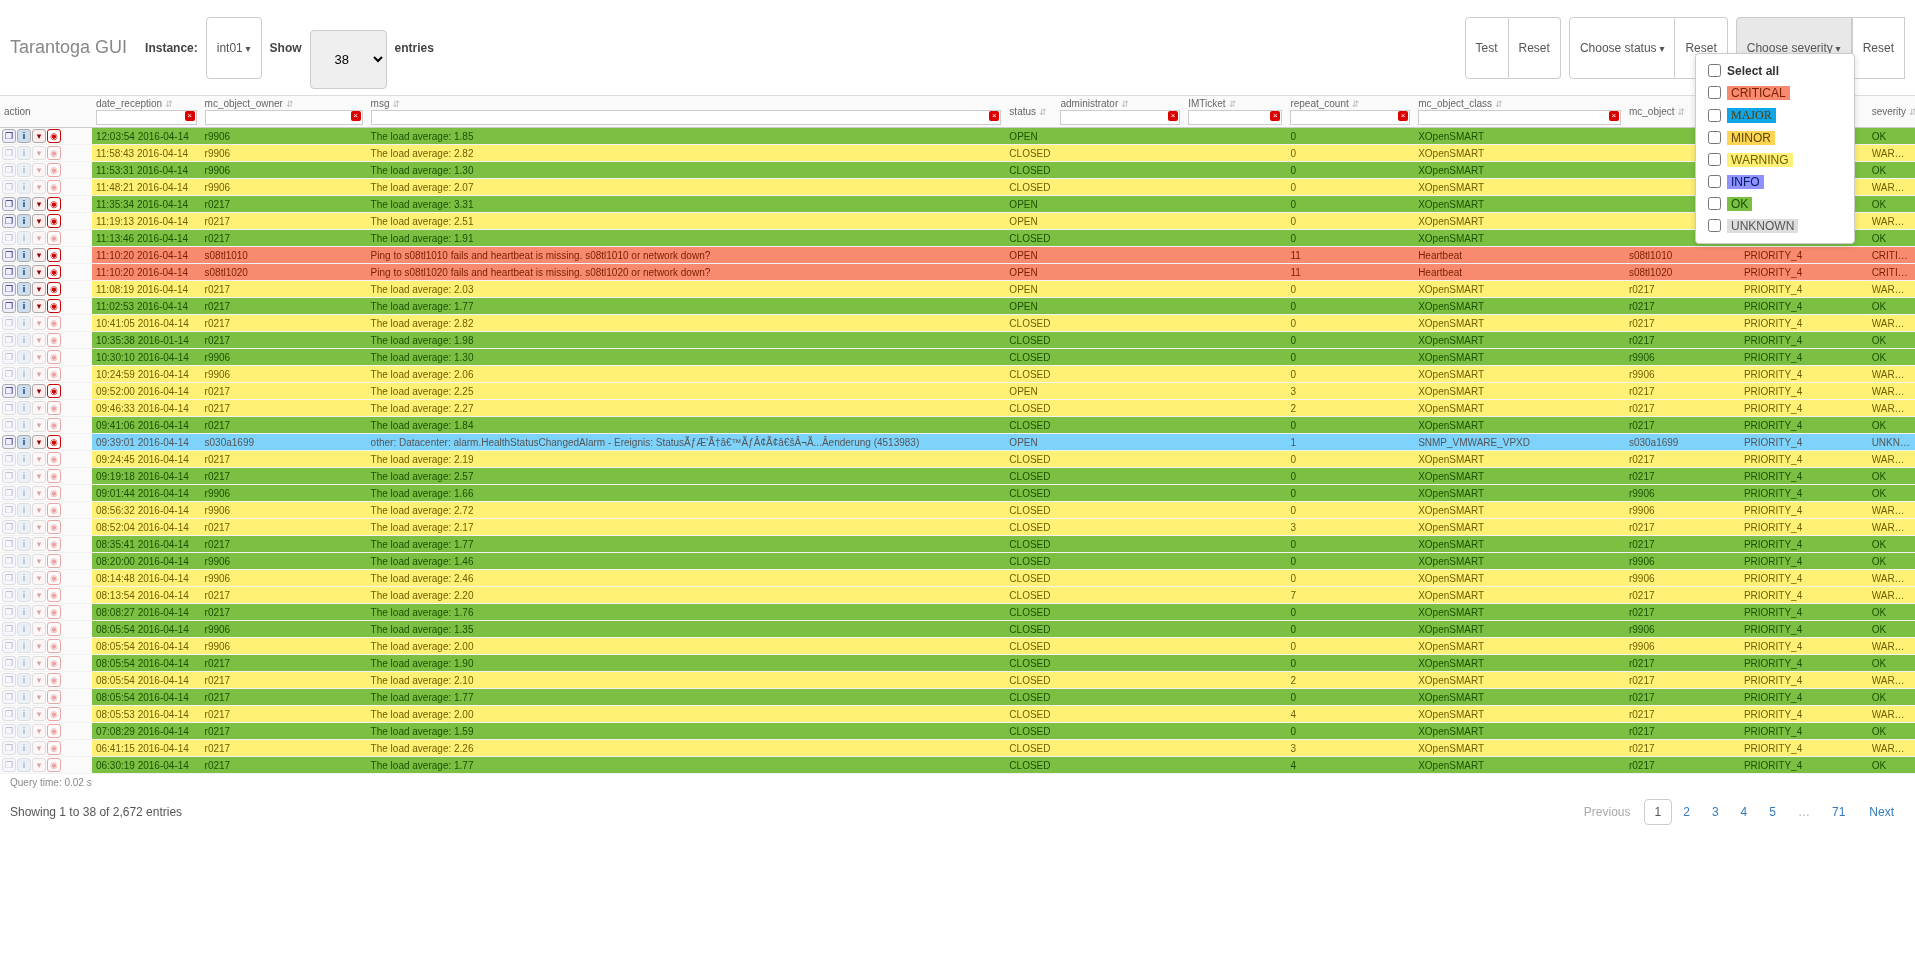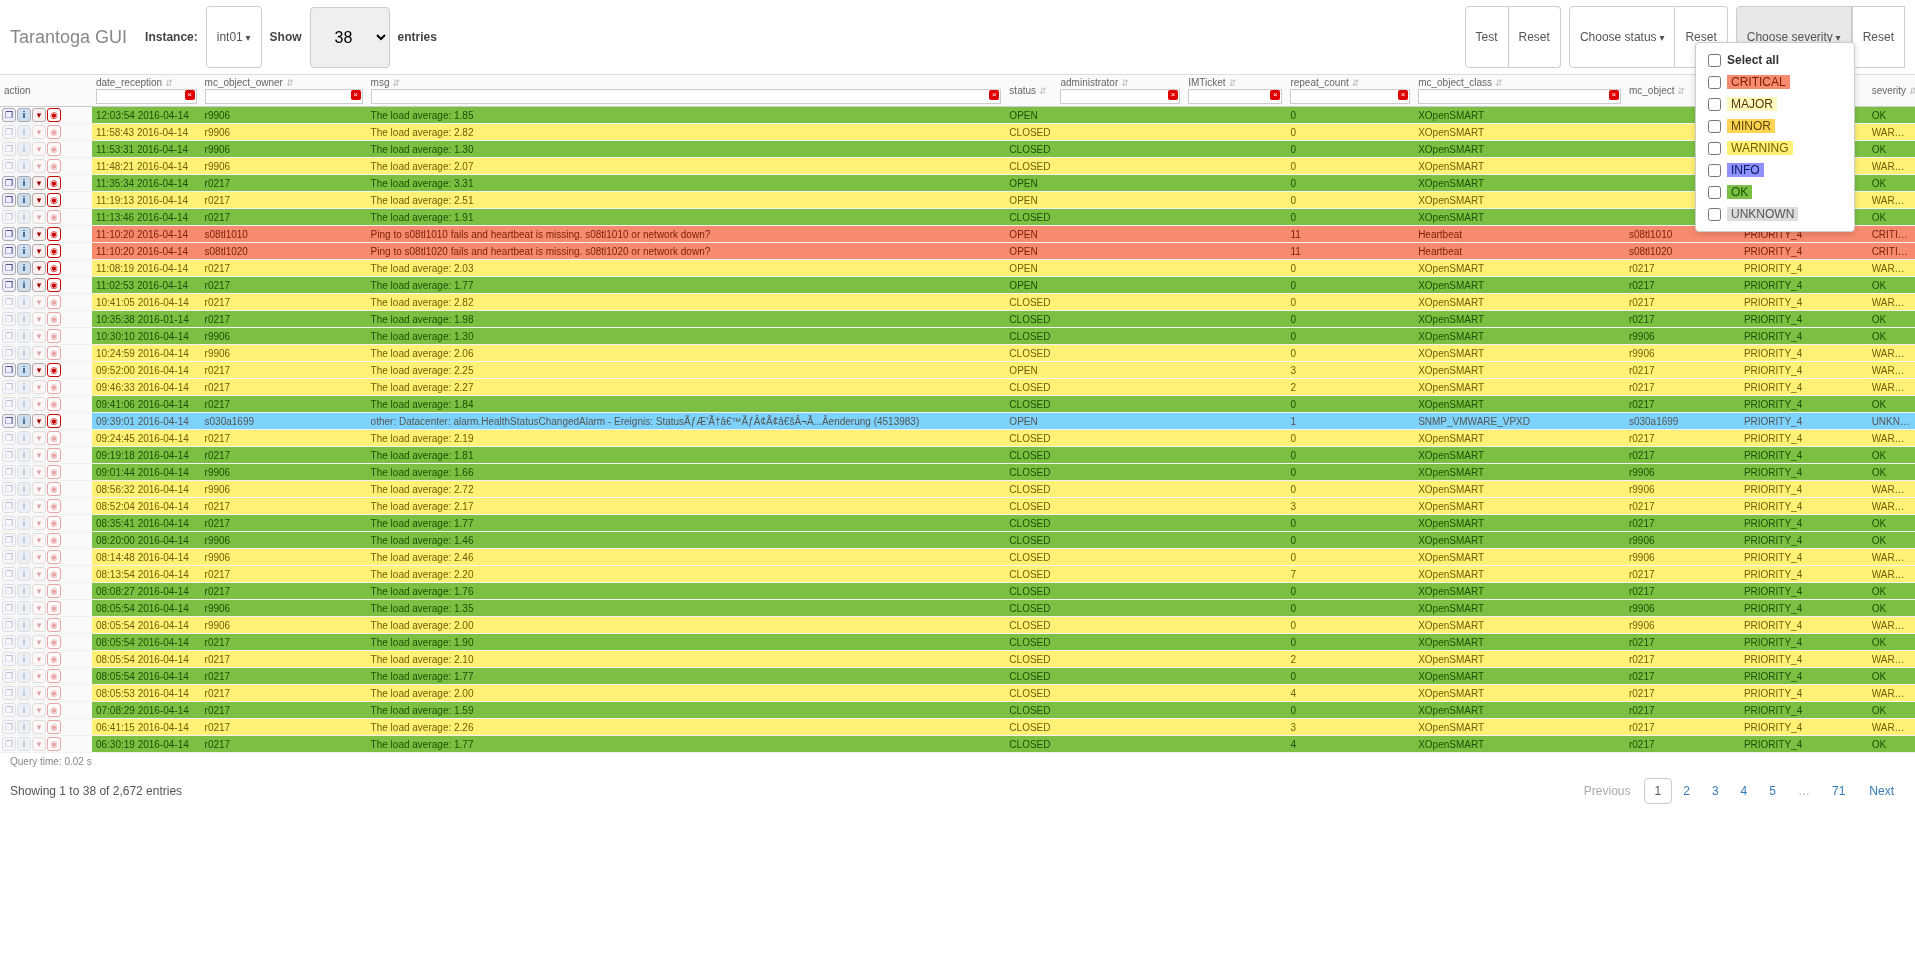--- a/index.html
+++ b/index.html
@@ -7,28 +7,28 @@
 .header { display: flex; align-items: center; padding: 6px 10px; border-bottom: 1px solid #ddd; gap: 8px; }
 .brand { font-size: 18px; color: #888; font-weight: normal; margin-right: 10px; }
 .label { font-size: 12px; color: #444; font-weight: bold; }
 .btn { background: #fff; border: 1px solid #ccc; border-radius: 4px; padding: 23px 10px; font-size: 12px; cursor: pointer; color: #555; }
 .btn.active { background: #e8e8e8; }
 .btn-group { display: flex; gap: 0; }
 .btn-group .btn { border-radius: 0; }
 .btn-group .btn:first-child { border-radius: 4px 0 0 4px; }
 .btn-group .btn:last-child { border-radius: 0 4px 4px 0; border-left: none; }
 .spacer { flex: 1; }
-select { border: 1px solid #ccc; border-radius: 4px; padding: 20px; font-size: 16px; }
+select { border: 1px solid #ccc; border-radius: 4px; padding: 20px; font-size: 13px; margin-top: 24px; }
 .caret::after { content: " ▾"; font-size: 10px; }
 .dropdown-menu { position: absolute; top: 36px; right: 50px; background: #fff; border: 1px solid #ccc; border-radius: 4px; box-shadow: 0 2px 6px rgba(0,0,0,0.15); padding: 6px 0; z-index: 100; min-width: 160px; }
 .dropdown-item { display: flex; align-items: center; gap: 6px; padding: 4px 12px; font-size: 12px; cursor: pointer; }
 .dropdown-item input { margin: 0; }
 .sev-tag { padding: 0 4px; }
 .sev-CRITICAL { background: #f88b6f; color: #7a1f00; }
-.sev-MAJOR { background: #fef9c3; color: #5a3a00; }
+.sev-MAJOR { background: #0ea5e9; color: #5a3a00; font-family: Liberation Serif, serif; }
 .sev-MINOR { background: #ffd452; color: #5a4a00; }
 .sev-WARNING { background: #fff176; color: #716000; }
 .sev-INFO { background: #9090ff; color: #002060; }
 .sev-OK { background: #7bc043; color: #1a5200; }
 .sev-UNKNOWN { background: #ddd; color: #555; }
 .table-wrap { width: 100%; overflow-x: auto; }
 table { width: 100%; border-collapse: collapse; table-layout: fixed; }
 th { text-align: left; font-size: 10px; color: #666; padding: 2px 4px; border-bottom: 1px solid #ccc; background: #fafafa; font-weight: normal; position: relative; }
 th .sort::after { content: "⇵"; color: #bbb; font-size: 9px; margin-left: 3px; }
 th input.filter { width: 100%; box-sizing: border-box; font-size: 10px; padding: 1px 14px 1px 2px; border: 1px solid #ccc; margin-top: 1px; }
@@ -575,21 +575,21 @@
           <td class="action">
             <div class="icons">
               <span class="ibtn copy disabled">❐</span>
               <span class="ibtn info disabled"></span>
               <span class="ibtn filter disabled"></span>
               <span class="ibtn close disabled"></span>
             </div>
           </td>
           <td class="data">09:19:18 2016-04-14</td>
           <td class="data">r0217</td>
-          <td class="data">The load average: 1.81</td>
+          <td class="data">The load average: 2.57</td>
           <td class="data">CLOSED</td>
           <td class="data"></td>
           <td class="data"></td>
           <td class="data">0</td>
           <td class="data">XOpenSMART</td>
           <td class="data">r0217</td>
           <td class="data">PRIORITY_4</td>
           <td class="data">OK</td>
         </tr>
         <tr class="row-OK">

